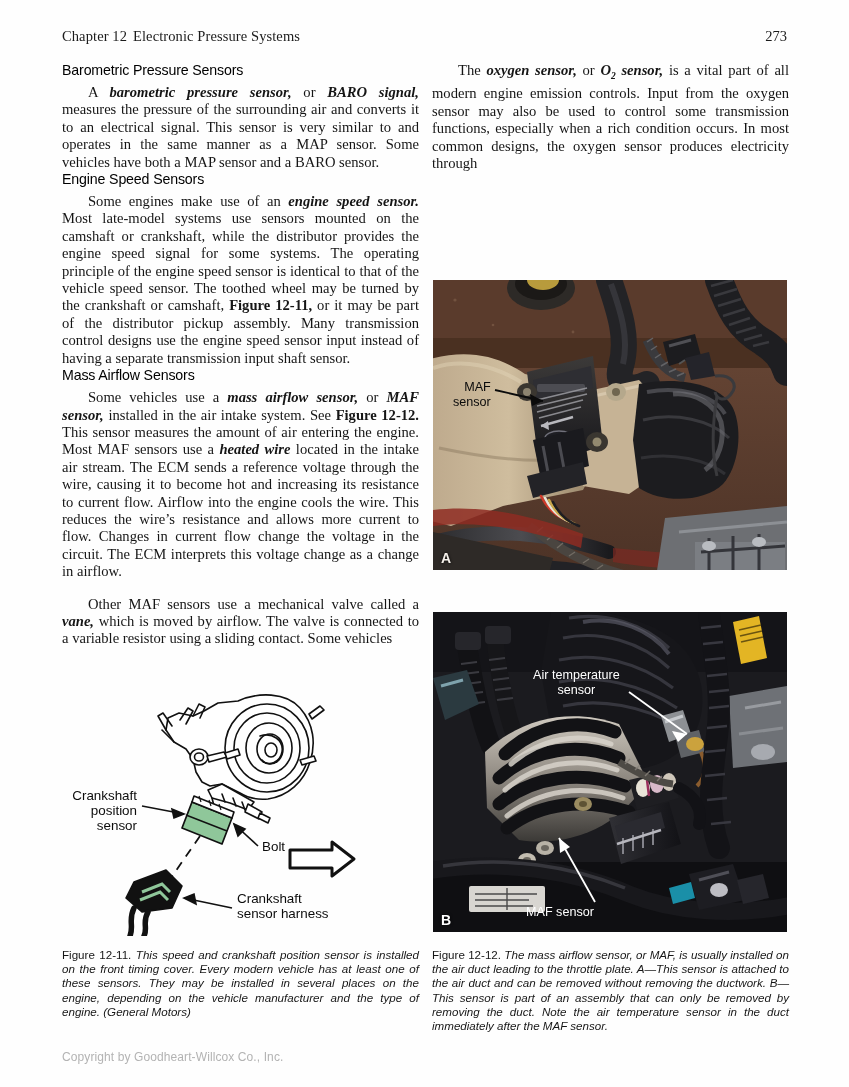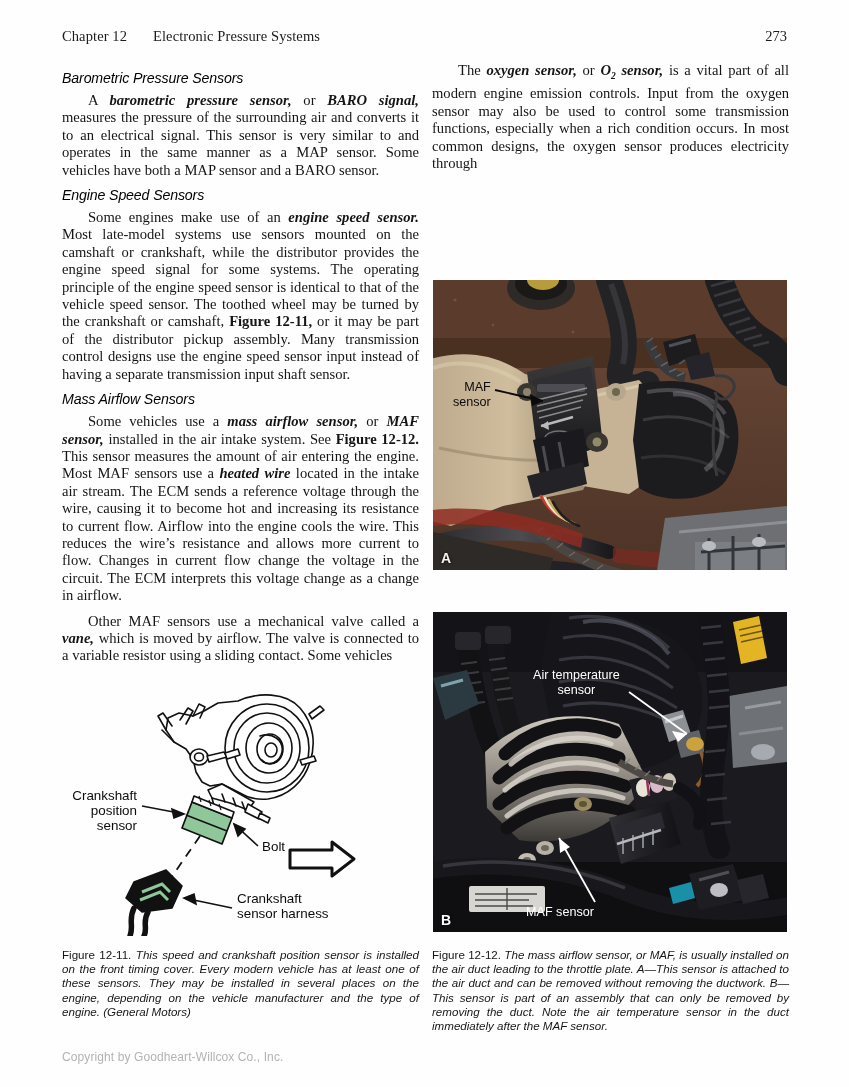--- a/index.html
+++ b/index.html
@@ -32,59 +32,58 @@
     font-family: "Liberation Serif", "DejaVu Serif", serif;
     font-size: 14.5px;
     color: #1b1b1b;
     display: flex;
     justify-content: space-between;
     align-items: baseline;
   }
   .running-head .chap {
     letter-spacing: .1px;
   }
-  .running-head .chap .num { margin-right: 26px; }
+  .running-head .chap .num { margin-right: 6px; }
   .running-head .folio {
     font-size: 14.5px;
   }
 
   
   .col {
     position: absolute;
     top: 62px;
     width: 357px;
     text-align: justify;
   }
   .col-left  { left: 62px; }
   .col-right { left: 432px; }
 
   h2.sub {
     font-family: "Liberation Sans", "DejaVu Sans", sans-serif;
-    font-style: italic;
     font-weight: 400;
     font-size: 14.2px;
-    margin: 8px 0 6px 0;
+    margin: 0 0 6px 0;
     letter-spacing: -0.15px;
     color: #000;
     text-align: left;
   }
   .spacer-sub { margin-top: 15px; }
 
   p.body {
     margin: 0;
     font-size: 14.6px;
     line-height: 17.4px;
     text-indent: 26px;
     hyphens: auto;
     -webkit-hyphens: auto;
     text-align: justify;
     color: #151515;
   }
   p.body.cont { text-indent: 0; }
-  p.body + p.body { margin-top: 8px; }
+  p.body + p.body { margin-top: 15px; }
 
   b.term {
     font-weight: bold;
     font-style: italic;
   }
   b.fig-ref {
     font-weight: bold;
     font-style: normal;
   }
   sub { font-size: 9.5px; }

